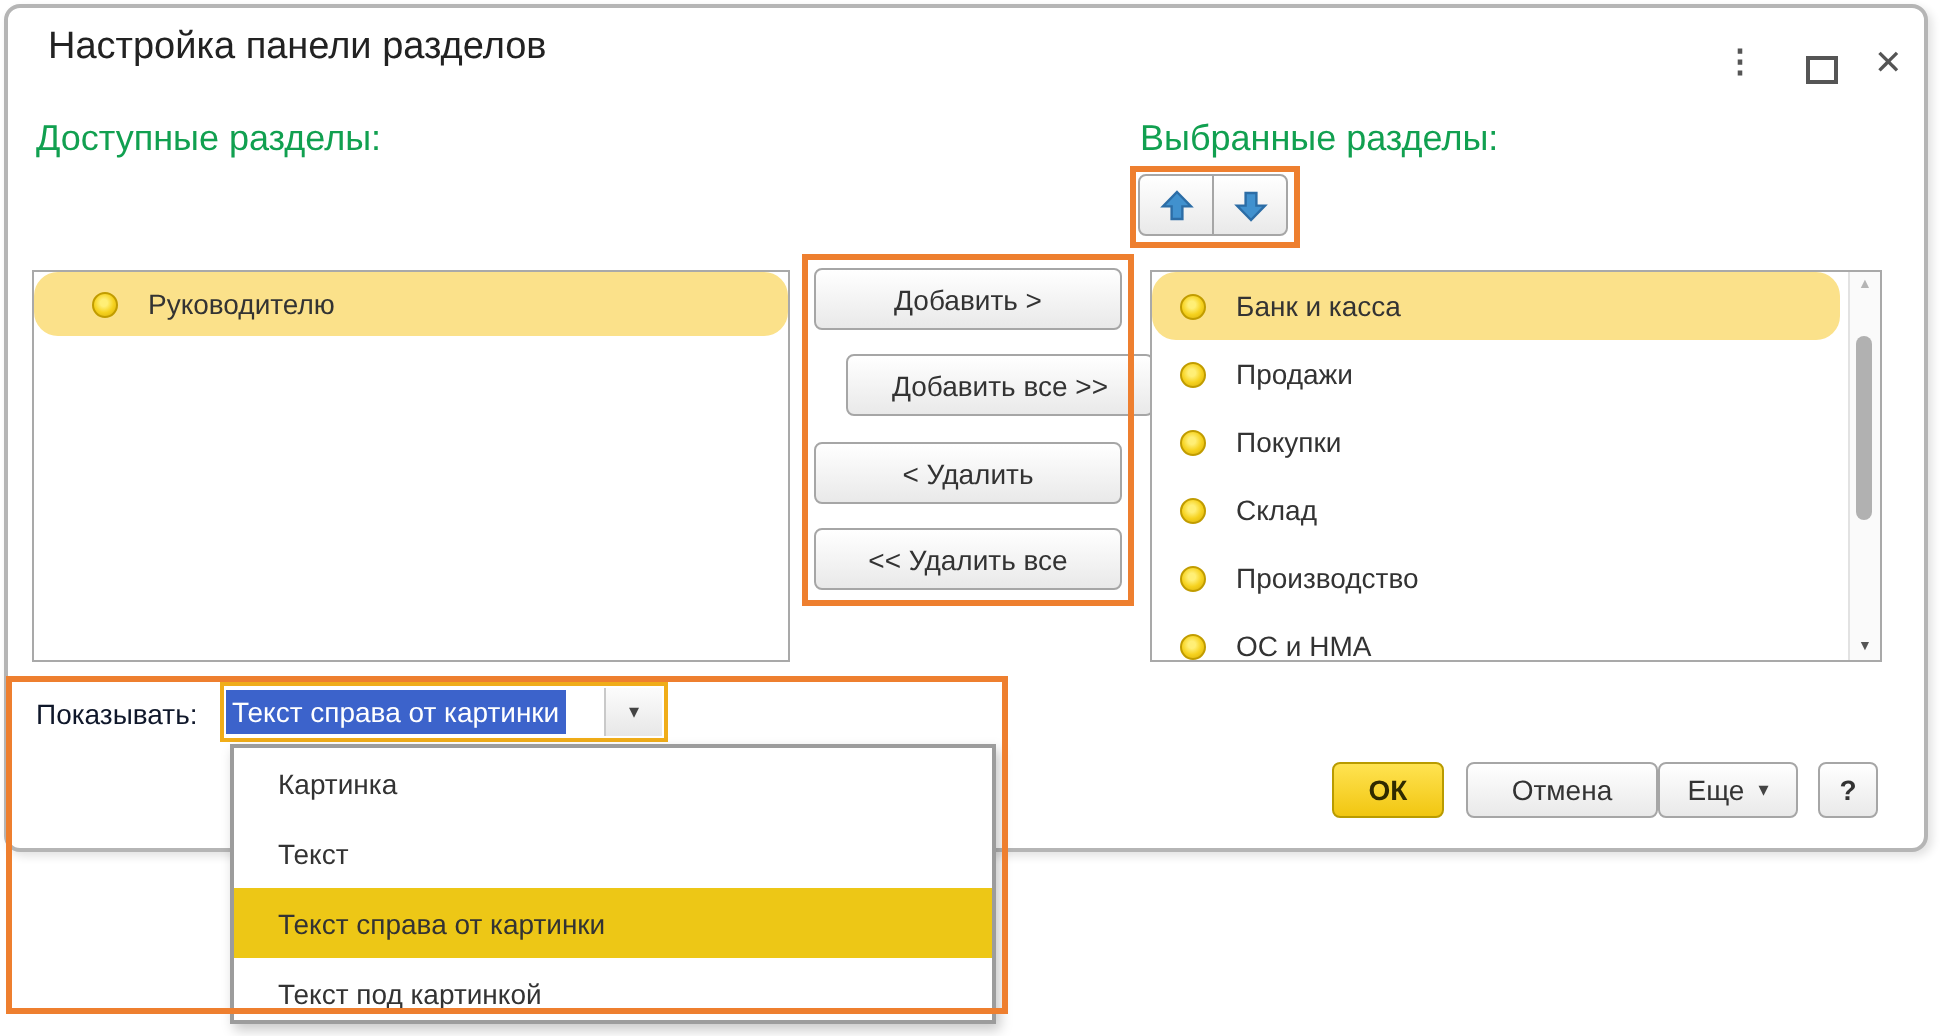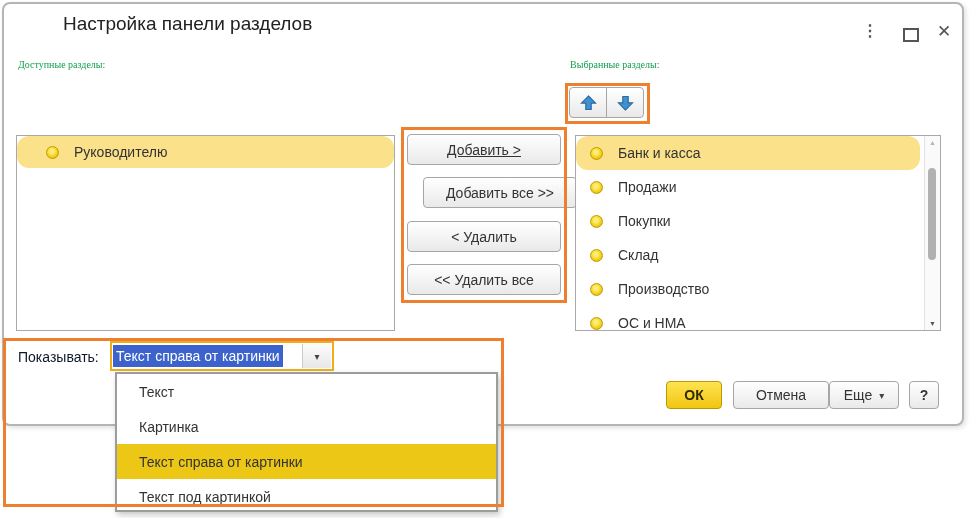--- a/index.html
+++ b/index.html
@@ -6,26 +6,26 @@
   body{
     width:974px;height:518px;position:relative;background:#ffffff;
     font-family:"Liberation Sans",sans-serif;overflow:hidden;color:#333;
   }
   
   .dialog{
     position:absolute;left:2px;top:2px;width:958px;height:420px;
     background:#fff;border:2px solid #b5b5b5;border-radius:8px;
     box-shadow:2px 2px 5px rgba(0,0,0,.12);
   }
-  .title{position:absolute;left:24px;top:13px;font-size:19px;color:#222;white-space:nowrap;margin-left:39px;}
+  .title{position:absolute;left:24px;top:13px;font-size:19px;color:#222;white-space:nowrap;}
   .winctl{position:absolute;color:#555;cursor:pointer;}
   .more-glyph{left:862px;top:21px;font-size:16px;font-weight:700;letter-spacing:0;}
   .maxi{left:903px;top:28px;width:12px;height:10px;border:2px solid #555;}
   .close-glyph{left:937px;top:21px;font-size:17px;}
-  .green-label{position:absolute;font-size:10px;color:#11a050;white-space:nowrap;font-family:Liberation Serif, serif;}
+  .green-label{position:absolute;font-size:18px;color:#11a050;white-space:nowrap;}
   
   .annot{position:absolute;border:3px solid #ee7f2f;pointer-events:none;z-index:6;}
   .annot-updown{left:565px;top:83px;width:79px;height:35px;}
   .annot-transfer{left:401px;top:127px;width:160px;height:170px;}
   .annot-showmode{left:3px;top:338px;width:495px;height:163px;}
   
   .updown{position:absolute;left:569px;top:87px;display:flex;}
   .updown button{
     width:38px;height:31px;border:1px solid #a6a6a6;background:linear-gradient(#ffffff,#e9e9e9);
     display:flex;align-items:center;justify-content:center;padding:0;cursor:pointer;
@@ -51,21 +51,21 @@
   .sbar .dn{position:absolute;bottom:3px;left:0;width:15px;text-align:center;font-size:7px;color:#555;}
   .sbar .thumb{position:absolute;left:3px;top:32px;width:8px;height:92px;background:#b1b1b1;border-radius:4px;cursor:pointer;}
   
   .btn{
     position:absolute;border:1px solid #a6a6a6;border-radius:4px;
     background:linear-gradient(#ffffff,#e9e9e9);font-size:14px;color:#333;
     font-family:"Liberation Sans",sans-serif;cursor:pointer;
     display:flex;align-items:center;justify-content:center;white-space:nowrap;
   }
   .tbtn{left:407px;width:154px;height:31px;}
-  #btn-add{top:134px;text-decoration:underline;} #btn-addall{top:177px;margin-left:16px;} #btn-del{top:221px;text-align:right;} #btn-delall{top:264px;}
+  #btn-add{top:134px;} #btn-addall{top:177px;margin-left:16px;} #btn-del{top:221px;text-align:right;} #btn-delall{top:264px;}
   
   .show-label{position:absolute;left:18px;top:349px;font-size:14px;color:#0f172a;}
   .combo{
     position:absolute;left:110px;top:341px;width:224px;height:30px;box-sizing:border-box;
     border:2px solid #f0ad19;background:#fff;display:flex;align-items:center;cursor:pointer;
   }
   .combo .val{background:#3c63cb;color:#fff;font-size:14px;padding:3px 3px;margin-left:1px;white-space:nowrap;}
   .combo .drop{
     position:absolute;right:1px;top:1px;bottom:1px;width:28px;
     border-left:1px solid #c9c9c9;background:linear-gradient(#fcfcfc,#e7e7e7);
@@ -156,22 +156,22 @@
   </div>
 </div>
 
 <div class="show-label">Показывать:</div>
 <div class="combo">
   <span class="val">Текст справа от картинки</span>
   <span class="drop">▾</span>
 </div>
 
 <div class="popup">
+  <div class="popt">Картинка</div>
   <div class="popt">Текст</div>
-  <div class="popt">Картинка</div>
   <div class="popt hl">Текст справа от картинки</div>
   <div class="popt">Текст под картинкой</div>
 </div>
 
 <button class="btn fbtn" id="btn-ok">ОК</button>
 <button class="btn fbtn" id="btn-cancel">Отмена</button>
 <button class="btn fbtn" id="btn-more">
   <span>Еще</span>
   <span class="chev">▾</span>
 </button>

